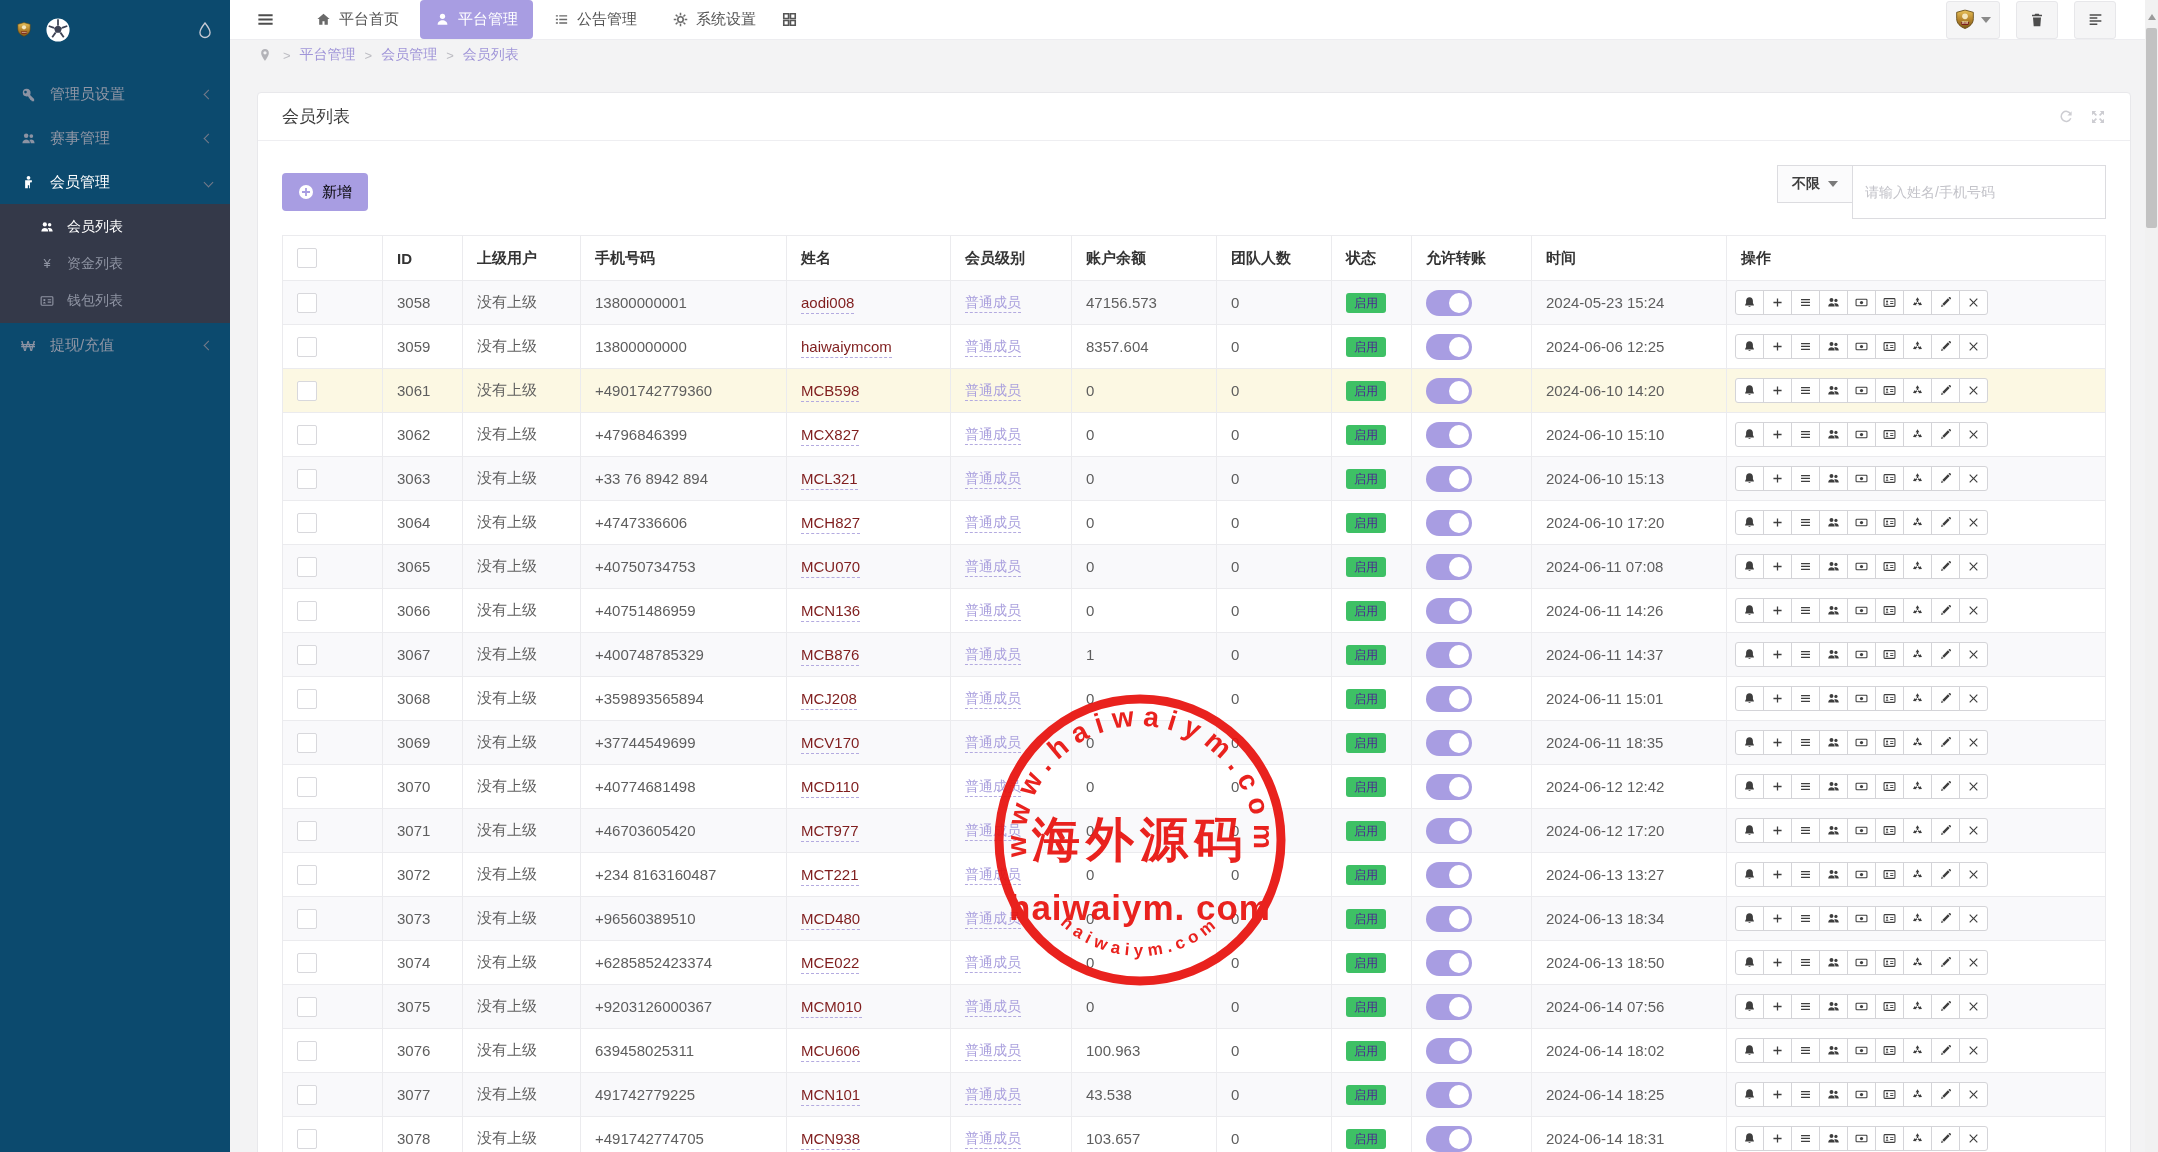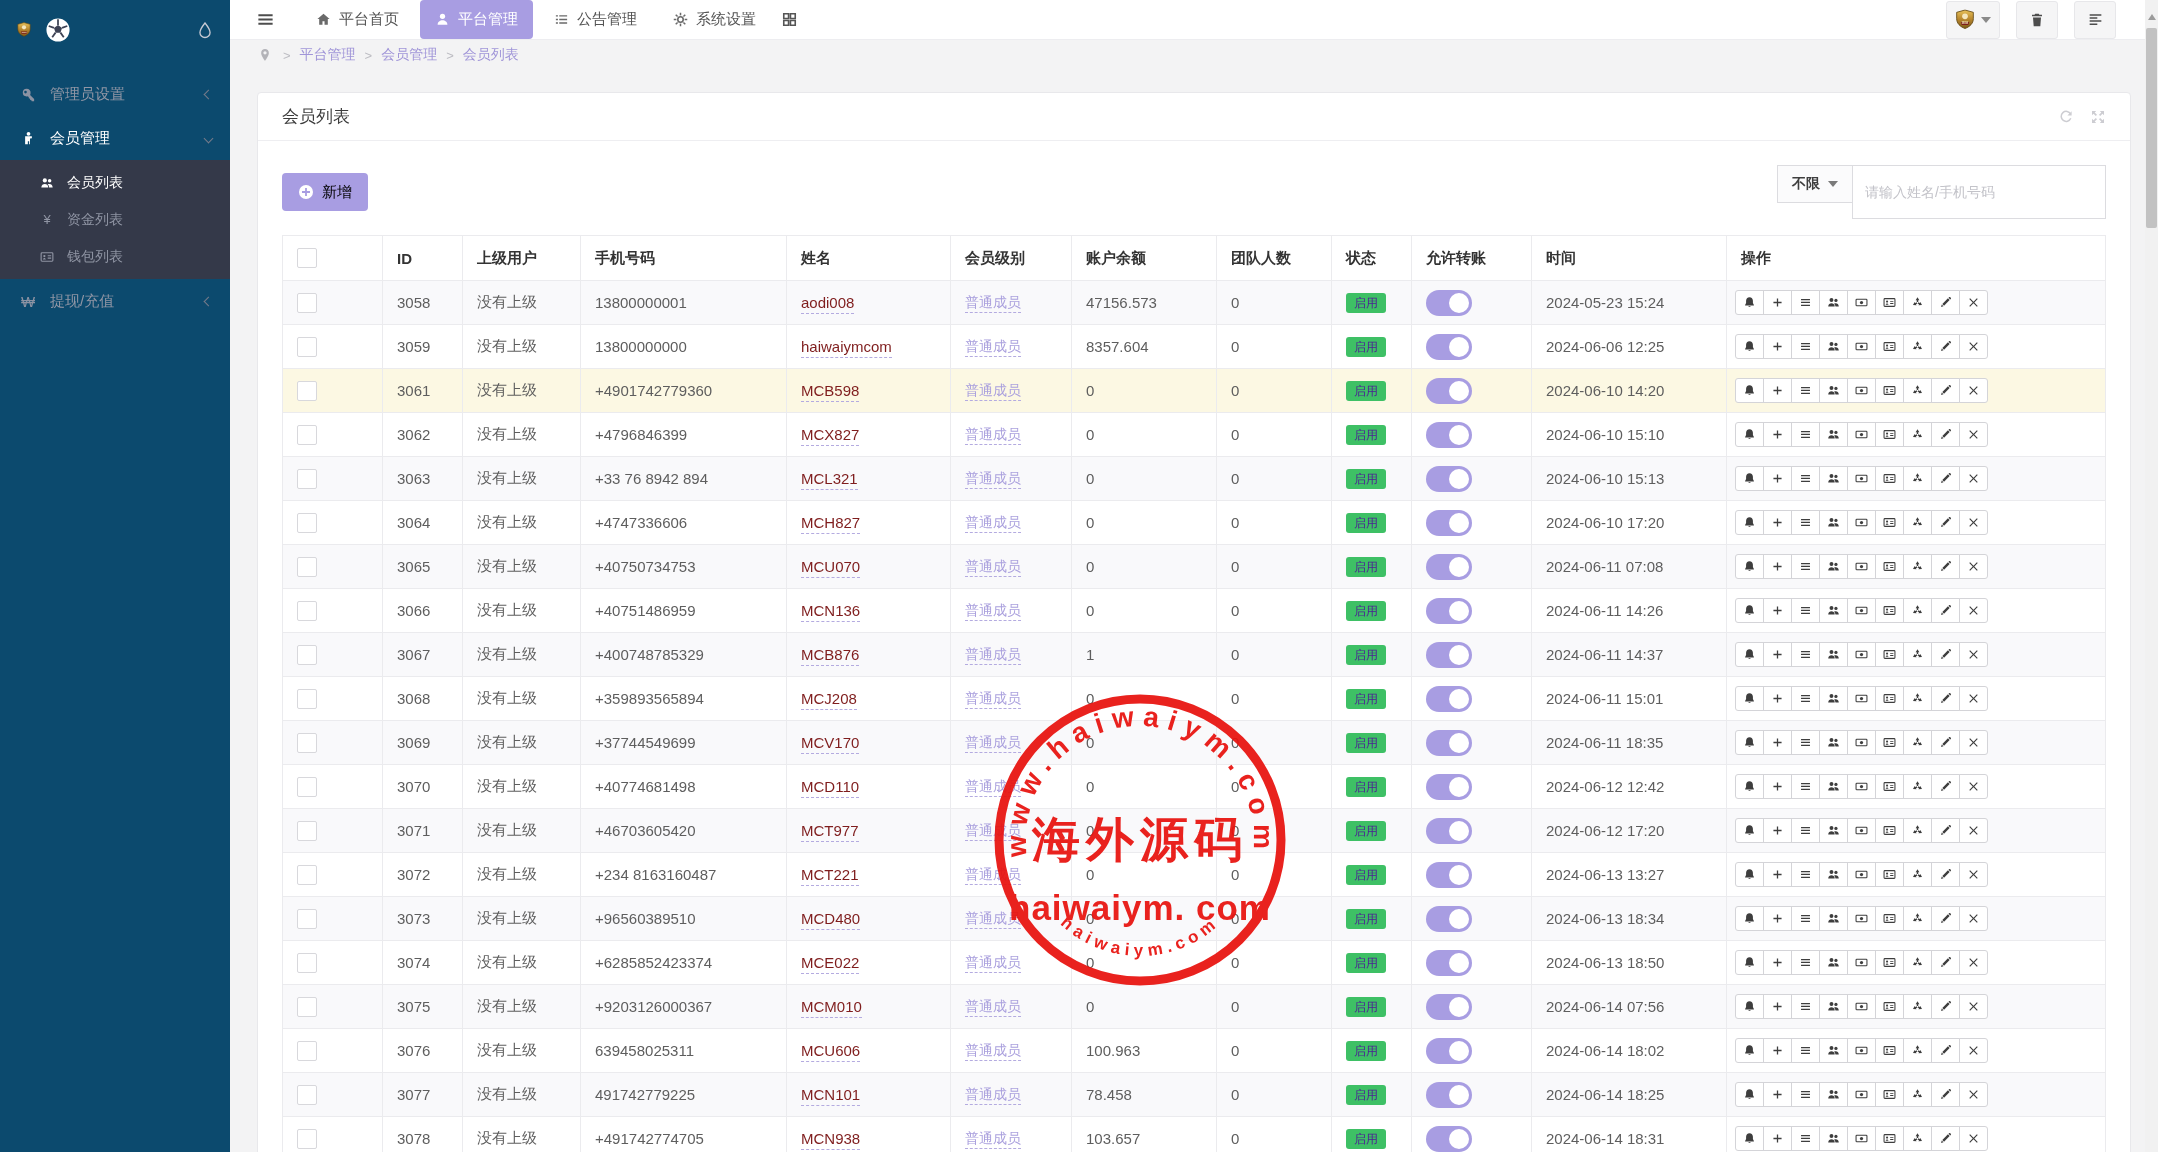--- a/index.html
+++ b/index.html
@@ -237,20 +237,29 @@
         </span>
     </div>
     <nav class="snav">
       <div class="snav-item">
         <span class="micon">
             <svg class="icon15" viewBox="0 0 16 16">
               <use href="#i-key"></use>
             </svg>
           </span>
         <span>管理员设置</span>
+        <span class="chev left"></span>
+      </div>
+      <div class="snav-item">
+        <span class="micon">
+            <svg class="icon15" viewBox="0 0 16 16">
+              <use href="#i-users"></use>
+            </svg>
+          </span>
+        <span>赛事管理</span>
         <span class="chev left"></span>
       </div>
       <div class="snav-item open">
         <span class="micon">
             <svg class="icon15" viewBox="0 0 16 16">
               <use href="#i-person"></use>
             </svg>
           </span>
         <span>会员管理</span>
         <span class="chev down"></span>
@@ -1550,21 +1559,21 @@
       </span>
     </td>
   </tr>
                 <tr>
     <td class="c-check"><span class="cb"></span></td>
     <td>3077</td>
     <td>没有上级</td>
     <td>491742779225</td>
     <td><a class="plink">MCN101</a></td>
     <td><a class="plink lvl">普通成员</a></td>
-    <td>78.458</td>
+    <td>43.538</td>
     <td>0</td>
     <td><span class="badge">启用</span></td>
     <td><span class="toggle"><span class="knob"></span></span></td>
     <td>2024-06-14 18:25</td>
     <td class="ops">
       <span class="opgroup">
         <button class="op">
                         <svg class="icon13" viewBox="0 0 16 16">
                           <use href="#i-bell"></use>
                         </svg>

